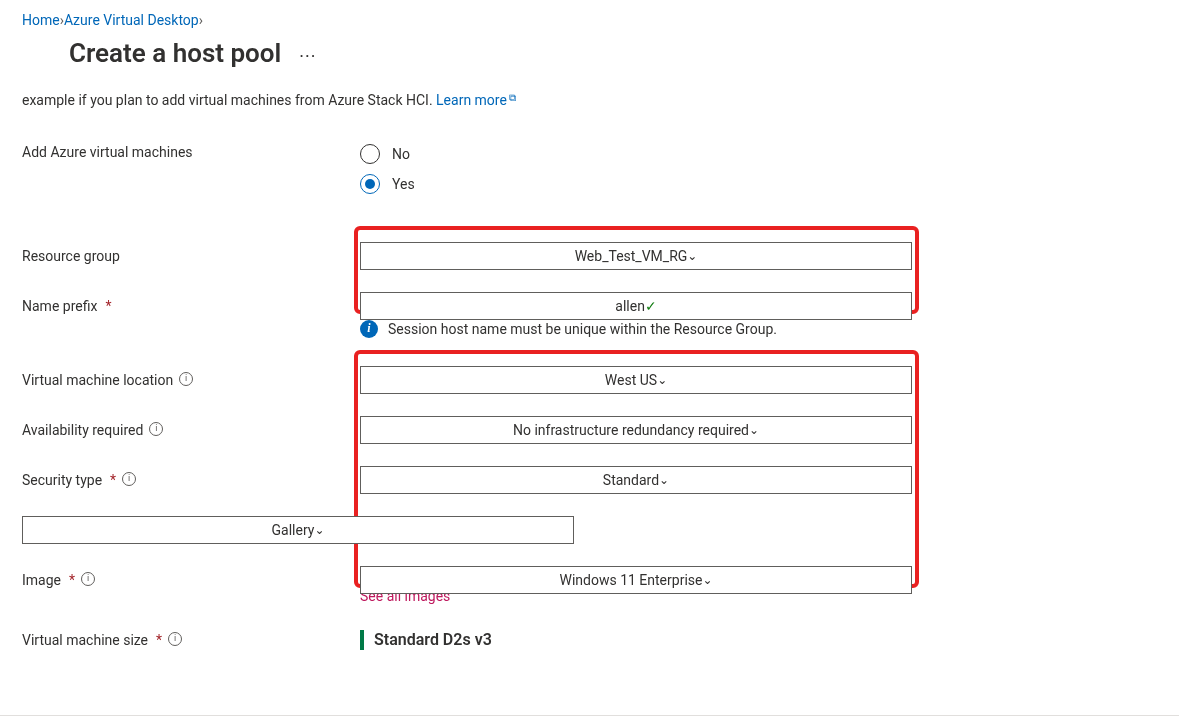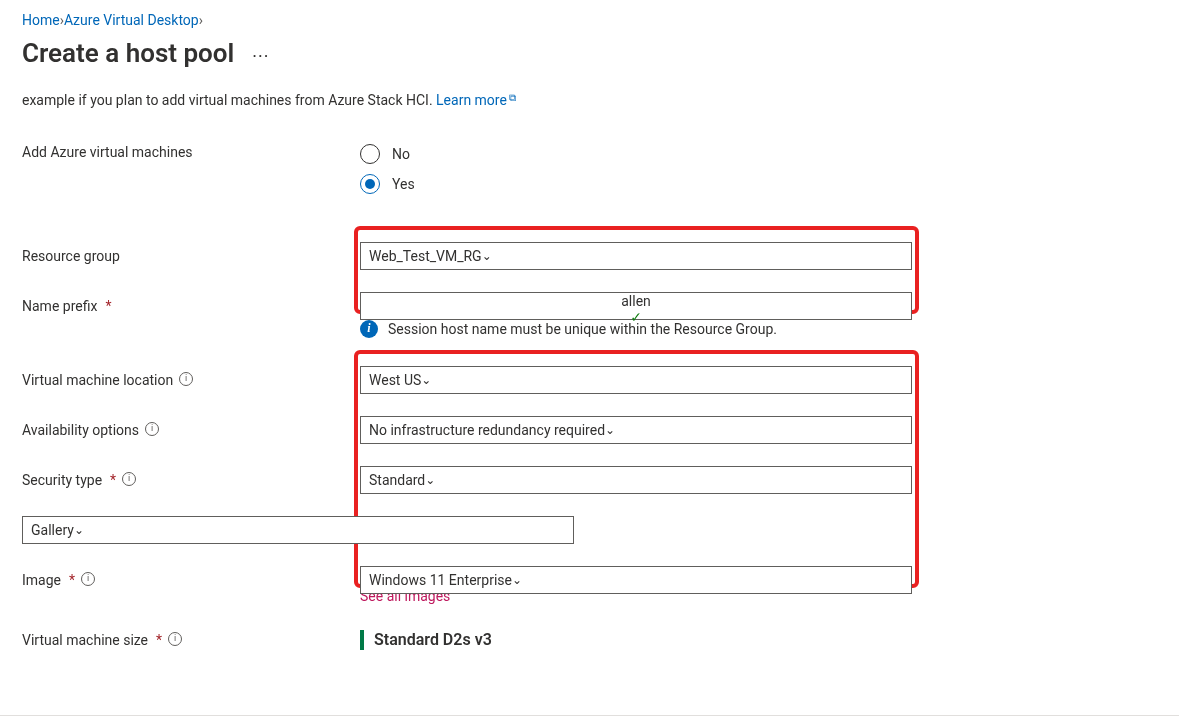--- a/index.html
+++ b/index.html
@@ -16,21 +16,21 @@
   }
   .breadcrumb {
     display: flex;
     align-items: center;
     gap: 0;
     font-size: 14px;
     margin-bottom: 10px;
   }
   .breadcrumb a { color: #0067b8; text-decoration: none; cursor: pointer; }
   .breadcrumb .sep { color: #605e5c; }
-  .page-title-row { display: flex; align-items: center; gap: 18px; margin-bottom: 22px; }
+  .page-title-row { display: flex; align-items: center; gap: 18px; margin-bottom: 22px; margin-left: 47px; }
   .page-title { font-size: 26px; font-weight: 600; color: #323130; }
   .ellipsis { font-size: 18px; color: #323130; cursor: pointer; letter-spacing: 1px; margin-top:6px;}
   .desc-line {
     font-size: 14px;
     color: #323130;
     margin-bottom: 36px;
   }
   .desc-line a { color: #0067b8; text-decoration: none; cursor: pointer; margin-top: 48px; }
   .ext-icon { font-size: 10px; color:#0067b8; margin-left:2px; vertical-align:super; display:inline-block; transform:translateY(2px);}
   .form { }
@@ -73,26 +73,26 @@
     position: absolute;
     border: 4px solid #e92121;
     border-radius: 6px;
     pointer-events: none;
   }
   .dd, .tinput {
     width: 100%;
     height: 28px;
     border: 1px solid #605e5c;
     background: #ffffff;
-    display:flex; align-items:center; justify-content:flex-start;
+    display:flex; align-items:center; justify-content:center;
     padding: 0 8px;
     font-size: 14px;
     cursor: pointer;
   }
-  .tinput { cursor:text;flex-direction:column; }
+  .tinput { cursor:text; }
   .chev { font-size:12px; color:#323130; }
   .check-icon { color:#107c10; font-size:14px; }
   .info-row {
     display:flex; align-items:center; gap:10px;
     margin-left:338px; margin-top:-8px; margin-bottom:26px;
     font-size:14px; color:#323130;
   }
   .info-badge {
     width:18px; height:18px; border-radius:50%; background:#0067b8; color:#fff;
     display:inline-flex; align-items:center; justify-content:center;
@@ -204,21 +204,21 @@
       <div class="control-col">
         <div class="dd">
           <span>West US</span>
           <span class="chev">⌄</span>
         </div>
       </div>
     </div>
 
     <div class="form-row">
       <div class="label-col">
-        <span>Availability options</span>
+        <span>Availability required</span>
         <span class="info-icon">i</span>
       </div>
       <div class="control-col">
         <div class="dd">
           <span>No infrastructure redundancy required</span>
           <span class="chev">⌄</span>
         </div>
       </div>
     </div>
 

